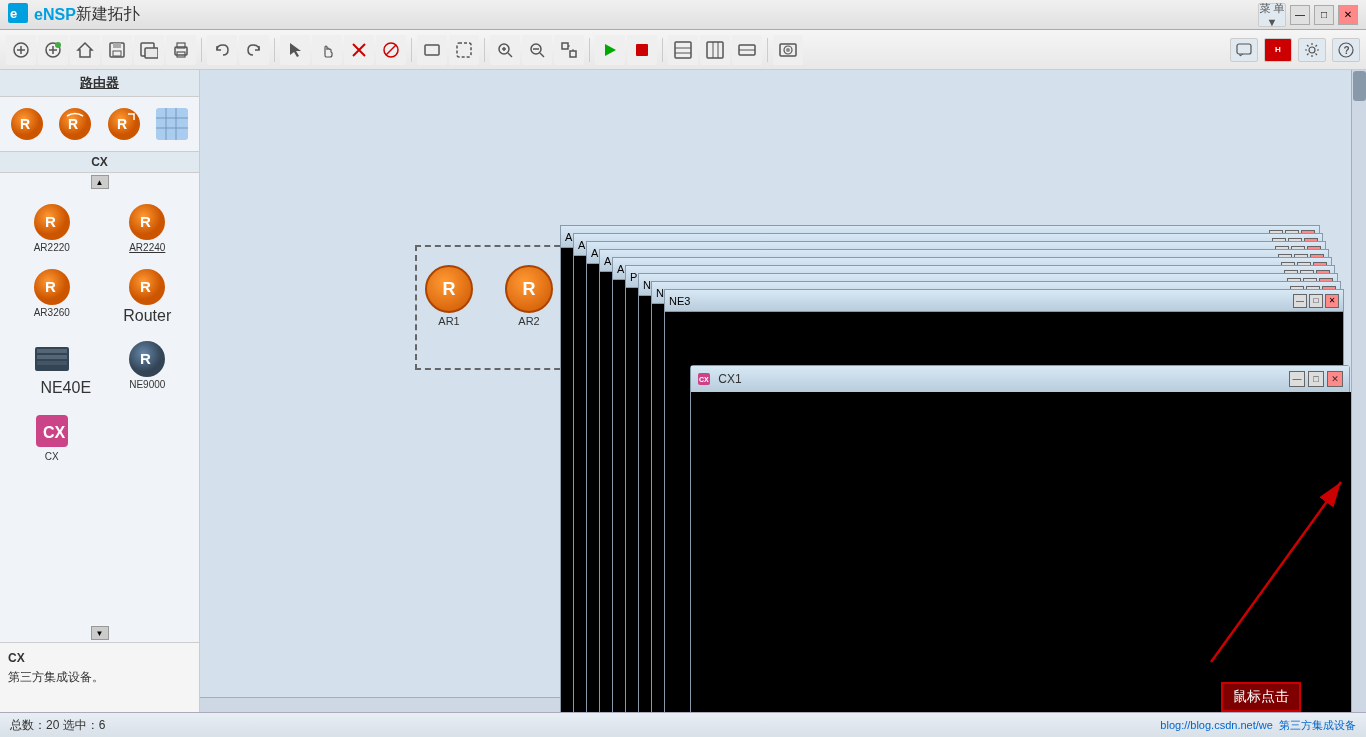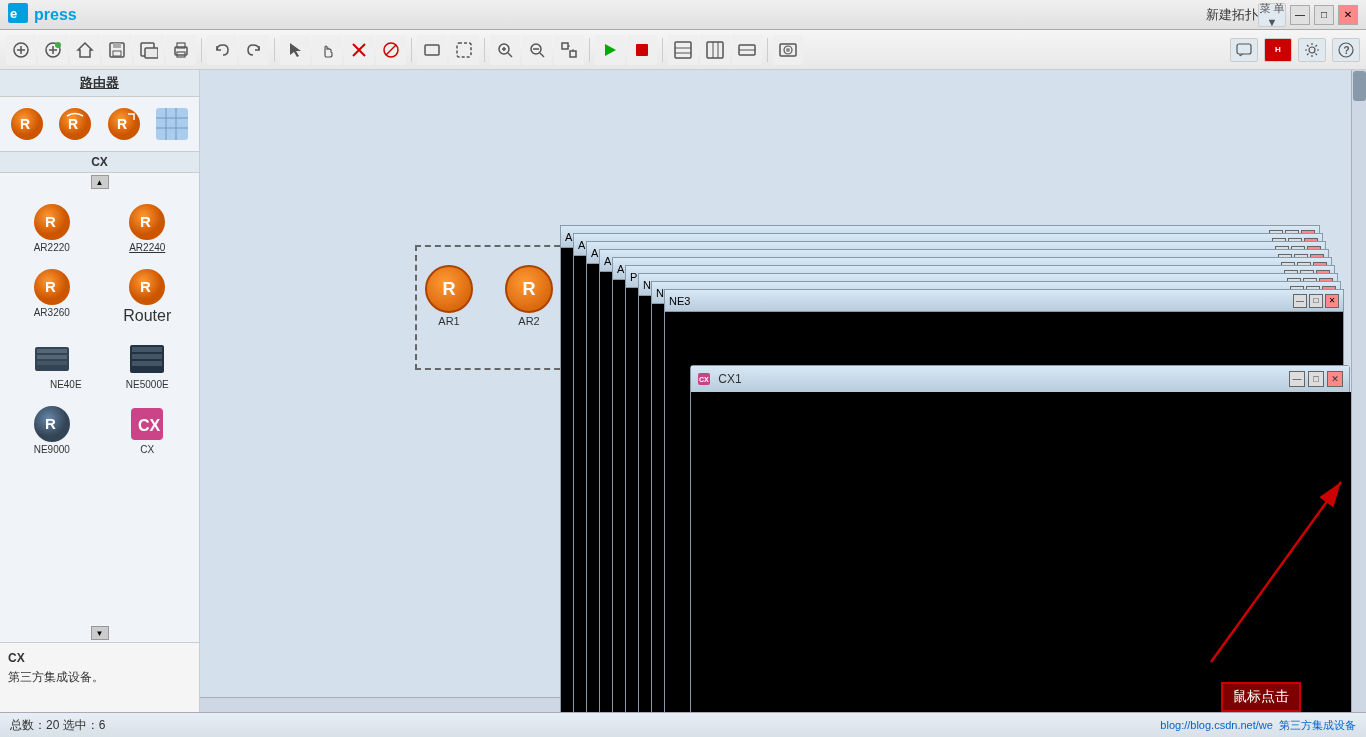--- a/index.html
+++ b/index.html
@@ -10,21 +10,21 @@
       height: 30px;
       background: linear-gradient(to bottom, #f0f0f0, #e0e0e0);
       display: flex;
       align-items: center;
       justify-content: space-between;
       border-bottom: 1px solid #aaa;
       padding: 0 8px;
     }
     .title-bar-left { display: flex; align-items: center; gap: 6px; }
     .title-bar-logo { color: #00a0e0; font-weight: bold; font-size: 16px; }
-    .title-bar-center { flex: 1; text-align: right; font-size: 13px; color: #333; }
+    .title-bar-center { flex: 1; text-align: left; font-size: 16px; color: #333; }
     .title-bar-right { display: flex; align-items: center; gap: 4px; }
     .title-btn { width: 20px; height: 20px; background: #e0e0e0; border: 1px solid #aaa; cursor: pointer; font-size: 10px; display: flex; align-items: center; justify-content: center; }
 
     
     .toolbar {
       height: 40px;
       background: linear-gradient(to bottom, #f5f5f5, #e8e8e8);
       border-bottom: 1px solid #ccc;
       display: flex;
       align-items: center;
@@ -239,21 +239,21 @@
 <body>
 
 <div class="title-bar">
   <div class="title-bar-left">
     <span class="title-bar-logo">
       <svg width="20" height="20" viewBox="0 0 20 20">
         <rect x="0" y="0" width="20" height="20" fill="#00a0e0" rx="2"></rect>
         <text x="2" y="15" font-size="13" fill="white" font-weight="bold">e</text>
       </svg>
     </span>
-    <span style="font-weight:bold;color:#00a0e0;font-size:16px;">press</span>
+    <span style="font-weight:bold;color:#00a0e0;font-size:16px;">eNSP</span>
   </div>
   <div class="title-bar-center">
     <span>新建拓扑</span>
   </div>
   <div class="title-bar-right">
     <button class="hw-btn">
       <span style="font-size:11px;color:#555;">菜 单▼</span>
     </button>
     <button class="title-btn">—</button>
     <button class="title-btn">□</button>
@@ -559,32 +559,23 @@
           <span style="font-size:16px;">Router</span>
         </div>
 
         <div class="sidebar-device-item">
           <svg class="device-svg" viewBox="0 0 40 40">
             <rect x="3" y="8" width="34" height="24" rx="2" fill="#334455"></rect>
             <rect x="5" y="10" width="30" height="4" fill="#556677"></rect>
             <rect x="5" y="16" width="30" height="4" fill="#556677"></rect>
             <rect x="5" y="22" width="30" height="4" fill="#445566"></rect>
           </svg>
-          <span style="font-size:10px;margin-left:28px;">NE40E</span>
-        </div>
-
-        <div class="sidebar-device-item">
-          <svg class="device-svg" viewBox="0 0 40 40">
-            <rect x="3" y="6" width="34" height="28" rx="2" fill="#223344"></rect>
-            <rect x="5" y="8" width="30" height="5" fill="#445566"></rect>
-            <rect x="5" y="15" width="30" height="5" fill="#445566"></rect>
-            <rect x="5" y="22" width="30" height="5" fill="#445566"></rect>
-          </svg>
-          <span style="font-size:10px;">NE5000E</span>
-        </div>
+          <span style="font-size:16px;margin-left:28px;">NE40E</span>
+        </div>
+
 
         <div class="sidebar-device-item">
           <svg class="device-svg" viewBox="0 0 40 40">
             <circle cx="20" cy="20" r="18" fill="url(#rg8)"></circle>
             <defs>
                 <radialGradient id="rg8" cx="40%" cy="35%">
                   <stop offset="0%" stop-color="#6688aa"></stop>
                   <stop offset="100%" stop-color="#334455"></stop>
                 </radialGradient>
               </defs>

